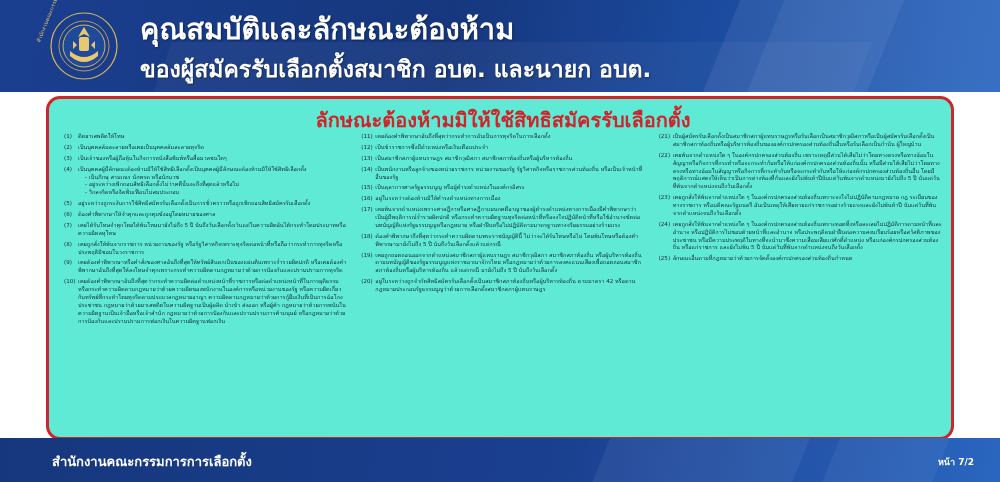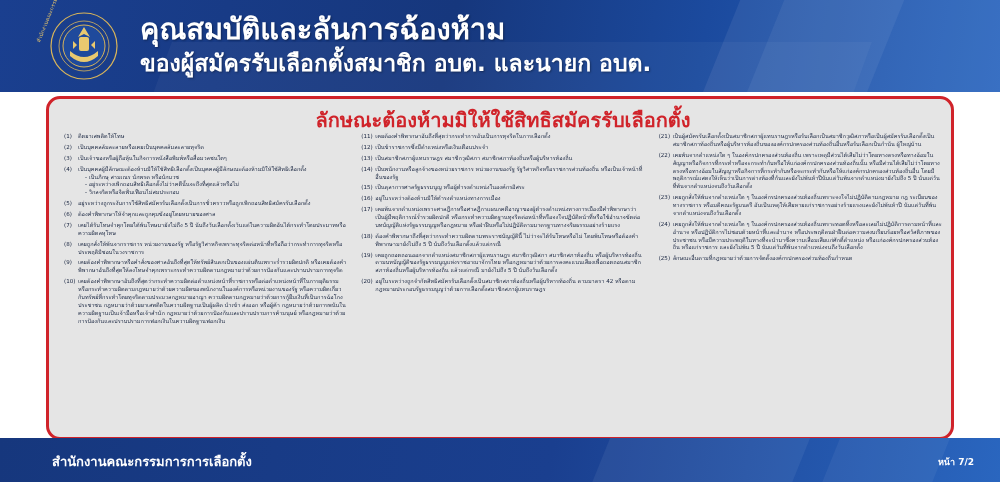--- a/index.html
+++ b/index.html
@@ -74,30 +74,30 @@
     font-size: 29px;
     font-weight: bold;
     line-height: 1.2;
     text-shadow: 1px 1px 2px rgba(0,0,0,0.35);
   }
   .title-2 {
     color: #ffffff;
     font-size: 23px;
     font-weight: bold;
     line-height: 1.3;
-    margin-top: 2px;
+    margin-top: 8px;
     text-shadow: 1px 1px 2px rgba(0,0,0,0.35);
   }
 
   
   .panel {
     position: absolute;
     left: 46px; top: 96px;
     width: 908px; height: 344px;
-    background: #e5e5e5;
+    background: #5eead4;
     border: 3px solid #d0232a;
     border-radius: 14px;
     overflow: hidden;
   }
   .panel-title {
     position: absolute;
     left: 0; top: 5px;
     width: 908px;
     text-align: center;
     color: #d0232a;
@@ -193,21 +193,21 @@
         <path d="M21 40 Q35 52 49 40 L49 45 Q35 57 21 45 Z" fill="#e9c96f"></path>
         <path d="M24 30 L28 34 L24 38 Z" fill="#e9c96f"></path>
         <path d="M46 30 L42 34 L46 38 Z" fill="#e9c96f"></path>
       </svg>
     </div>
     <div class="emblem-caption">
       <span class="ec1">สำนักงานคณะกรรมการการเลือกตั้ง</span>
     </div>
 
     <div class="title-block">
-      <div class="title-1">คุณสมบัติและลันการฉ้องห้าม</div>
+      <div class="title-1">คุณสมบัติและลักษณะต้องห้าม</div>
       <div class="title-2">ของผู้สมัครรับเลือกตั้งสมาชิก อบต. และนายก อบต.</div>
     </div>
   </div>
 
   <div class="panel">
     <div class="panel-title">ลักษณะต้องห้ามมิให้ใช้สิทธิสมัครรับเลือกตั้ง</div>
     <div class="columns">
       <div class="col">
           <div class="item">
             <span class="num">(1)</span>

